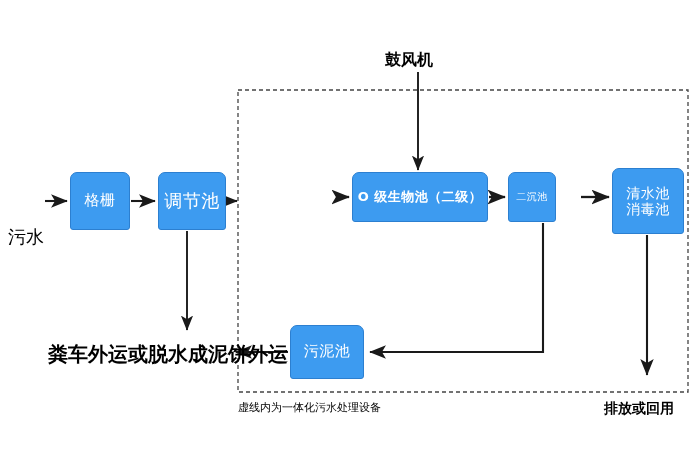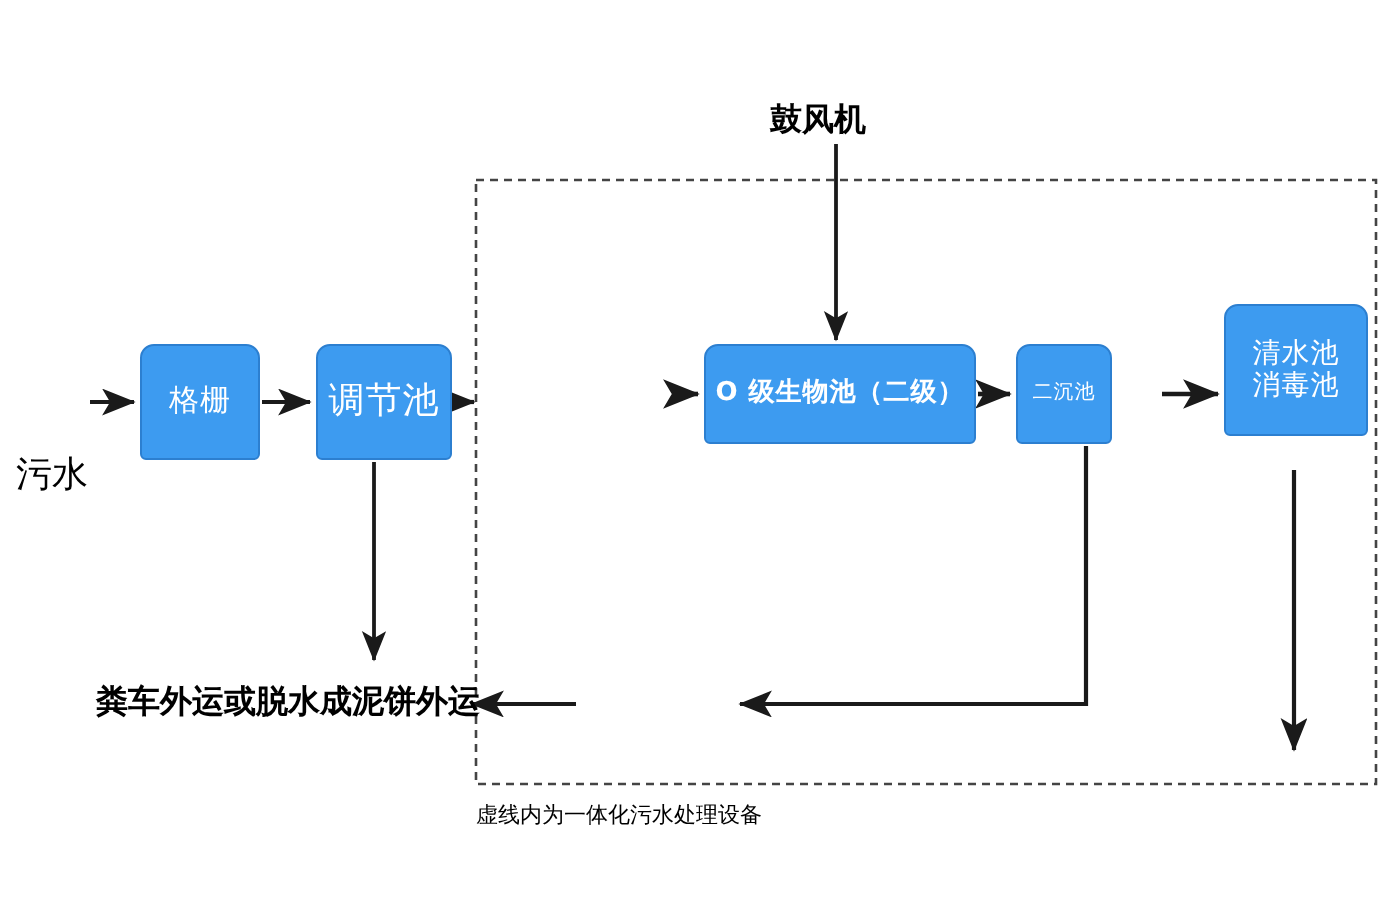--- a/index.html
+++ b/index.html
@@ -102,28 +102,32 @@
 
 
   <div class="node" style="left:352px; top:172px; width:136px; height:50px; font-size:13px;font-weight:bold;">
     <span class="node-line">O 级生物池（二级）</span>
   </div>
 
   <div class="node" style="left:508px; top:172px; width:48px; height:50px; font-size:10px;">
     <span class="node-line">二沉池</span>
   </div>
 
-  <div class="node" style="left:612px; top:152px; width:72px; height:66px; font-size:14px;">
+  <div class="node" style="left:612px; top:168px; width:72px; height:66px; font-size:14px;">
     <span class="node-line">清水池</span>
     <span class="node-line">消毒池</span>
   </div>
 
+  <div class="node" style="left:290px; top:325px; width:74px; height:54px; font-size:15px;">
+    <span class="node-line">污泥池</span>
+  </div>
 
   <div class="plain-label lbl-black" style="left:8px; top:182px; font-size:18px;">污水</div>
 
   <div class="plain-label lbl-blue" style="left:385px; top:50px; font-size:16px;">鼓风机</div>
 
-  <div class="plain-label lbl-blue" style="left:48px; top:341px; font-size:16px;">粪车外运或脱水成泥饼外运</div>
+  <div class="plain-label lbl-blue" style="left:48px; top:341px; font-size:20px;">粪车外运或脱水成泥饼外运</div>
 
+  <div class="plain-label lbl-blue" style="left:604px; top:400px; font-size:14px;">排放或回用</div>
 
   <div class="plain-label caption" style="left:238px; top:400px; font-size:11px;">虚线内为一体化污水处理设备</div>
 
 </div>
 
 </body></html>

